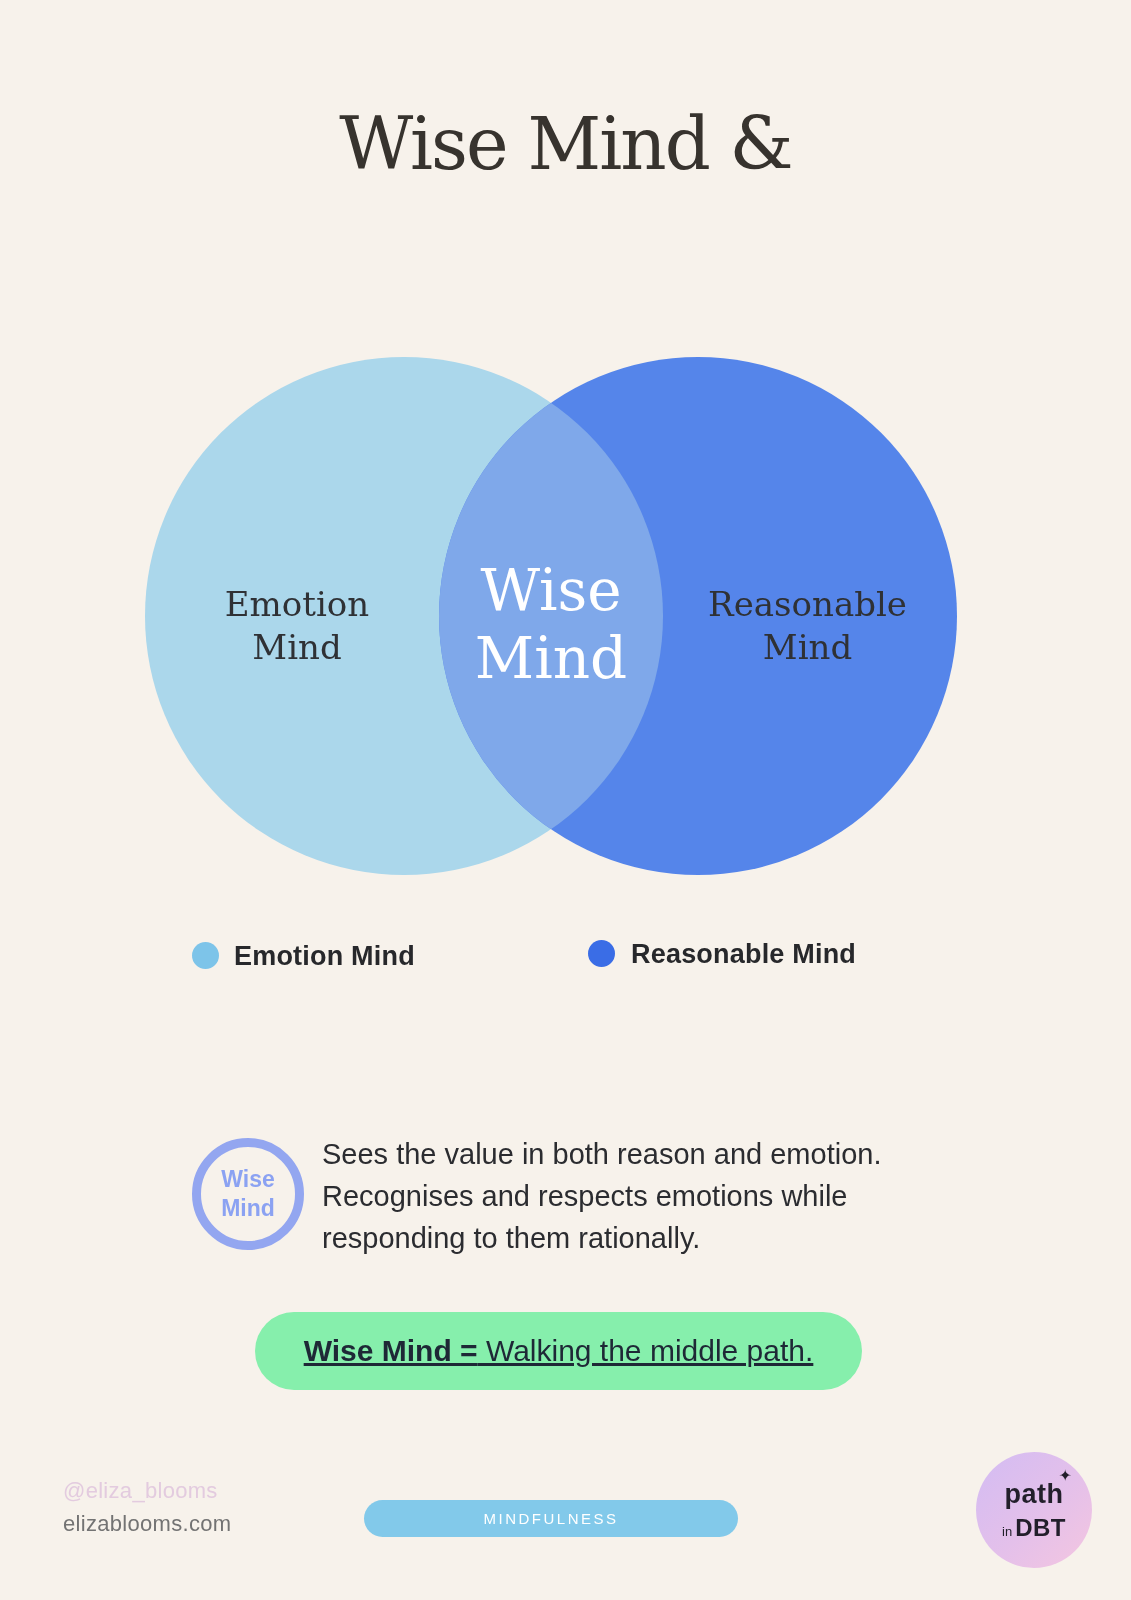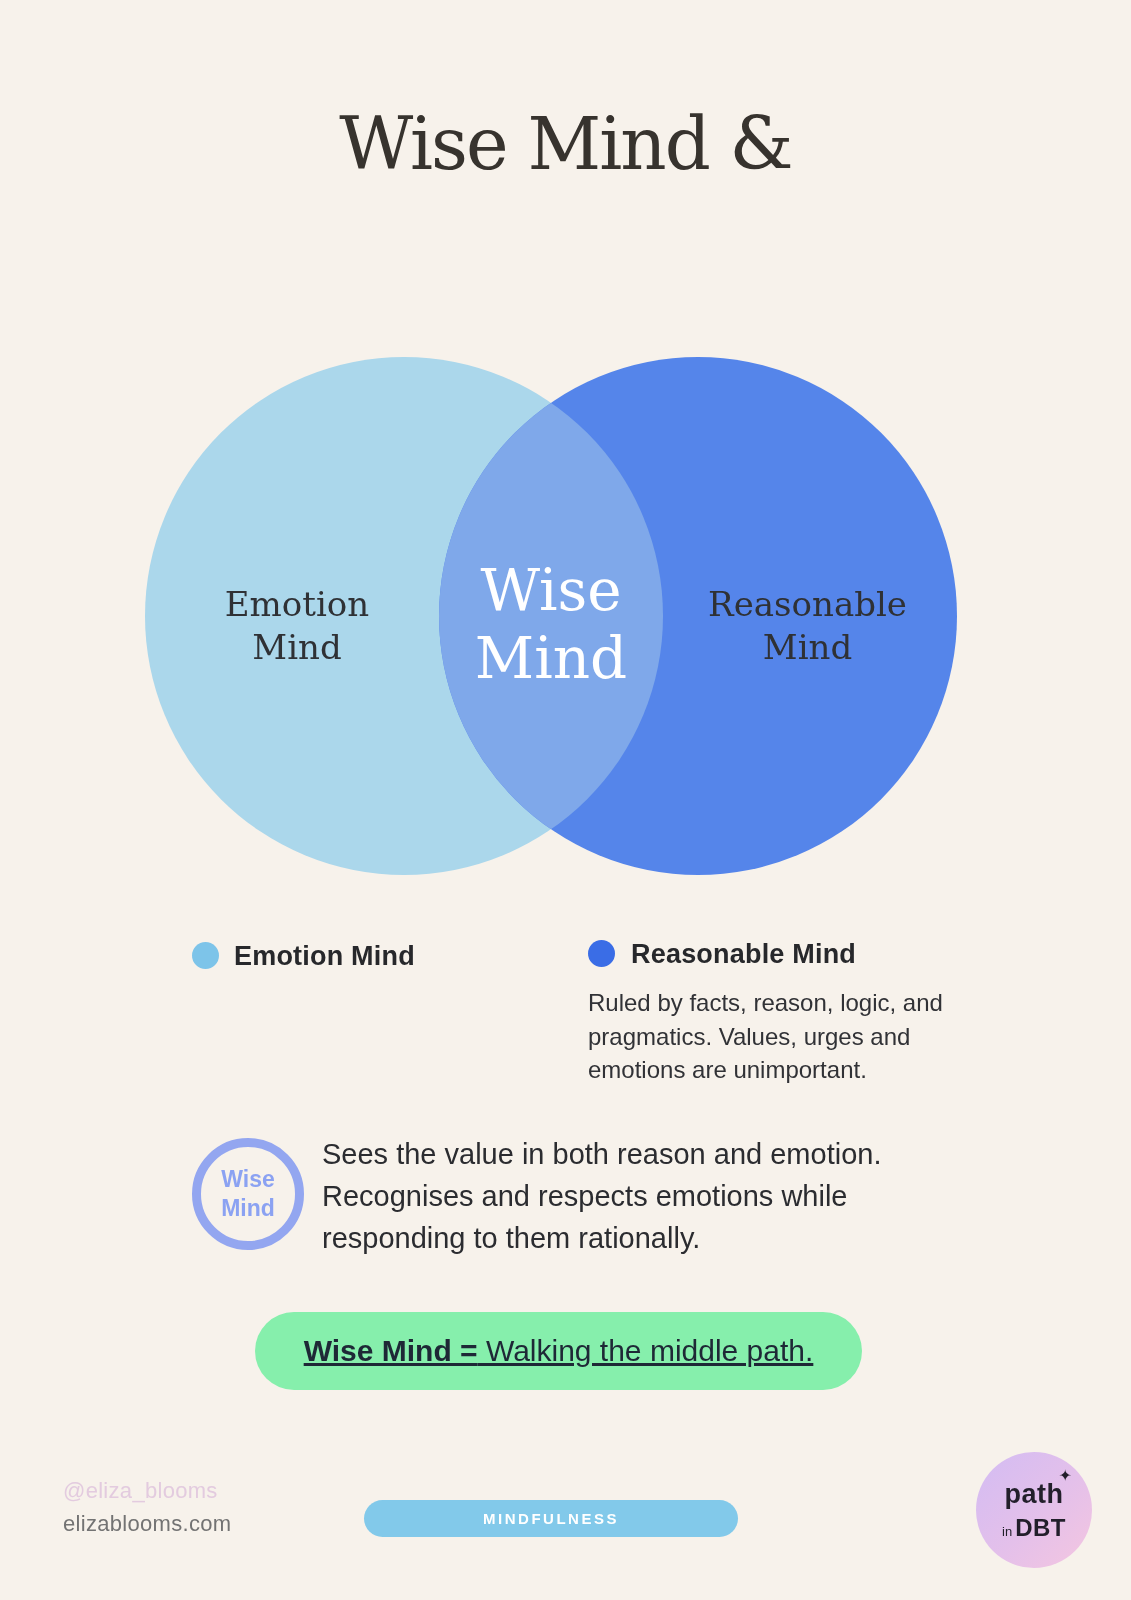--- a/index.html
+++ b/index.html
@@ -101,21 +101,21 @@
     letter-spacing: 0.3px;
   }
   .footer-handle { top: 1478px; }
   .footer-site   { top: 1511px; }
   .mindfulness-pill {
     position: absolute;
     top: 1500px; left: 364px; width: 374px; height: 37px;
     border-radius: 19px;
     display: flex; align-items: center; justify-content: center;
     color: #ffffff; font-size: 15px; letter-spacing: 2.5px;
-    text-transform: uppercase; font-weight: 700;
+    text-transform: uppercase; font-weight: 400;
   }
   .logo {
     position: absolute;
     top: 1452px; left: 976px;
     width: 116px; height: 116px;
     border-radius: 50%;
     display: flex; flex-direction: column;
     align-items: center; justify-content: center;
     color: #221f2b;
   }
@@ -154,21 +154,20 @@
 
   <div class="venn-label left">Emotion Mind</div>
   <div class="venn-label center">Wise Mind</div>
   <div class="venn-label right">Reasonable Mind</div>
 
   <span class="legend-dot dot-emotion" style="background-color: rgb(125, 196, 233);"></span>
   <div class="legend-title ttl-emotion">Emotion Mind</div>
 
   <span class="legend-dot dot-reason" style="background-color: rgb(58, 109, 230);"></span>
   <div class="legend-title ttl-reason">Reasonable Mind</div>
-  <div class="legend-body bod-reason">Ruled by facts, reason, logic, and pragmatics. Values, urges and emotions are unimportant.</div>
 
   <div class="wise-ring" style="border-color: rgb(147, 166, 240);">
     <div class="wise-ring-text">Wise Mind</div>
   </div>
   <div class="wise-paragraph">Sees the value in both reason and emotion. Recognises and respects emotions while responding to them rationally.</div>
 
   <div class="banner" style="background-color: #86efac; text-decoration: underline;">
     <span>
       <span class="bold">Wise Mind =</span><span> Walking the middle path.</span>
     </span>

